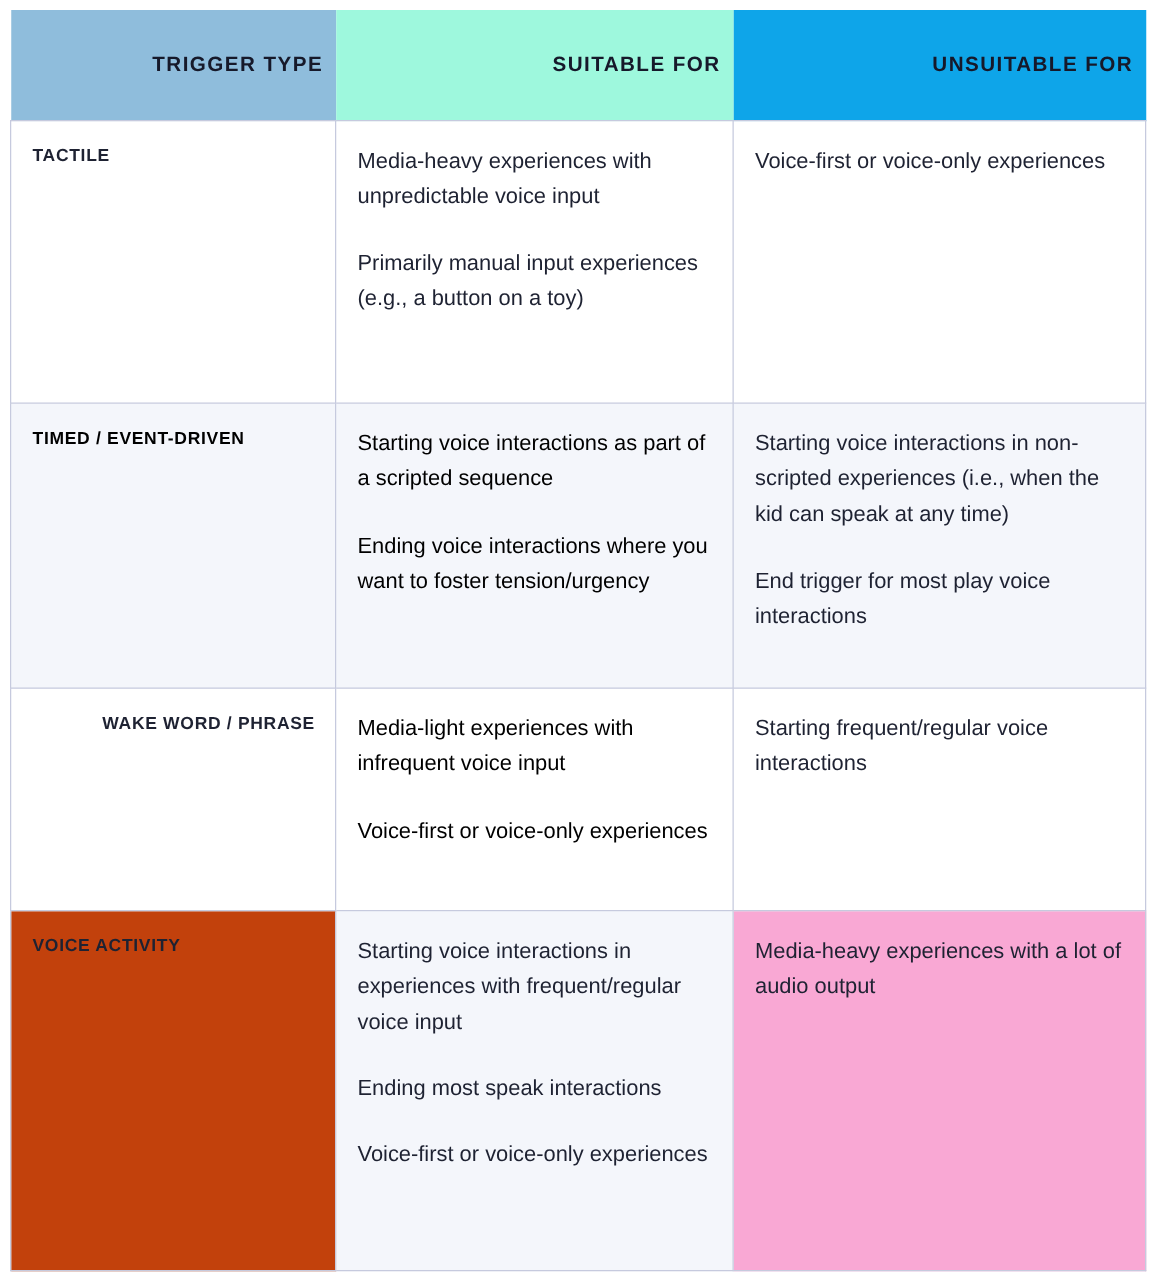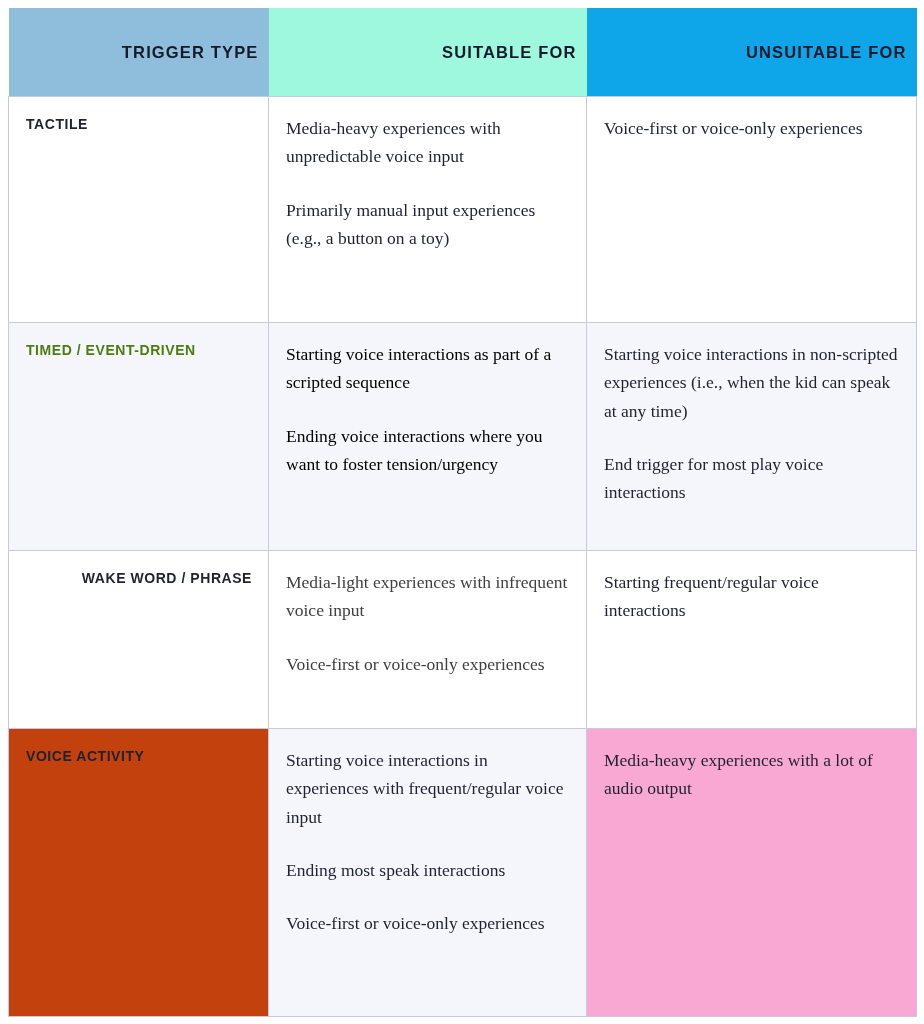--- a/index.html
+++ b/index.html
@@ -70,21 +70,20 @@
     letter-spacing: 0.55px;
     line-height: 1.35;
     text-transform: uppercase;
     color: #16192a;
   }
   td.col-body {
     padding: 17px 18px 18px 17px;
     font-size: 17.5px;
     font-weight: normal;
     line-height: 1.62;
-    font-family: Liberation Serif, serif;
   }
   td.col-body p {
     margin: 0 0 25px 0;
   }
   td.col-body p:last-child { margin-bottom: 0; }
 
   
   tr.r1 td { height: 226px; }
   tr.r2 td { height: 228px; }
   tr.r3 td { height: 178px; }
@@ -114,34 +113,34 @@
         <td class="col-body" style="border-color: rgb(198, 202, 222); color: rgb(30, 34, 50);">
             <p>Media-heavy experiences with unpredictable voice input</p>
             <p>Primarily manual input experiences (e.g., a button on a toy)</p>
           </td>
         <td class="col-body" style="border-color: rgb(198, 202, 222); color: rgb(30, 34, 50);">
             <p>Voice-first or voice-only experiences</p>
           </td>
       </tr>
 
       <tr class="r2 row-alt">
-        <td class="col-type" style="border-color: rgb(198, 202, 222); color: #4d7c0f; background: rgb(244, 246, 251);">TIMED / EVENT-DRIVEN</td>
+        <td class="col-type" style="border-color: rgb(198, 202, 222); color: #000000; background: rgb(244, 246, 251);">TIMED / EVENT-DRIVEN</td>
         <td class="col-body" style="border-color: rgb(198, 202, 222); color: #000000; background: rgb(244, 246, 251);">
             <p>Starting voice interactions as part of a scripted sequence</p>
             <p>Ending voice interactions where you want to foster tension/urgency</p>
           </td>
         <td class="col-body" style="border-color: rgb(198, 202, 222); color: rgb(30, 34, 50); background: rgb(244, 246, 251);">
             <p>Starting voice interactions in non-scripted experiences (i.e., when the kid can speak at any time)</p>
             <p>End trigger for most play voice interactions</p>
           </td>
       </tr>
 
       <tr class="r3 row-white">
         <td class="col-type" style="border-color: rgb(198, 202, 222); color: rgb(30, 34, 50); text-align: right;">WAKE WORD / PHRASE</td>
-        <td class="col-body" style="border-color: rgb(198, 202, 222); color: #404040;">
+        <td class="col-body" style="border-color: rgb(198, 202, 222); color: #000000;">
             <p>Media-light experiences with infrequent voice input</p>
             <p>Voice-first or voice-only experiences</p>
           </td>
         <td class="col-body" style="border-color: rgb(198, 202, 222); color: rgb(30, 34, 50);">
             <p>Starting frequent/regular voice interactions</p>
           </td>
       </tr>
 
       <tr class="r4 row-alt">
         <td class="col-type" style="border-color: rgb(198, 202, 222); color: rgb(30, 34, 50); background: #c2410c;">VOICE ACTIVITY</td>

